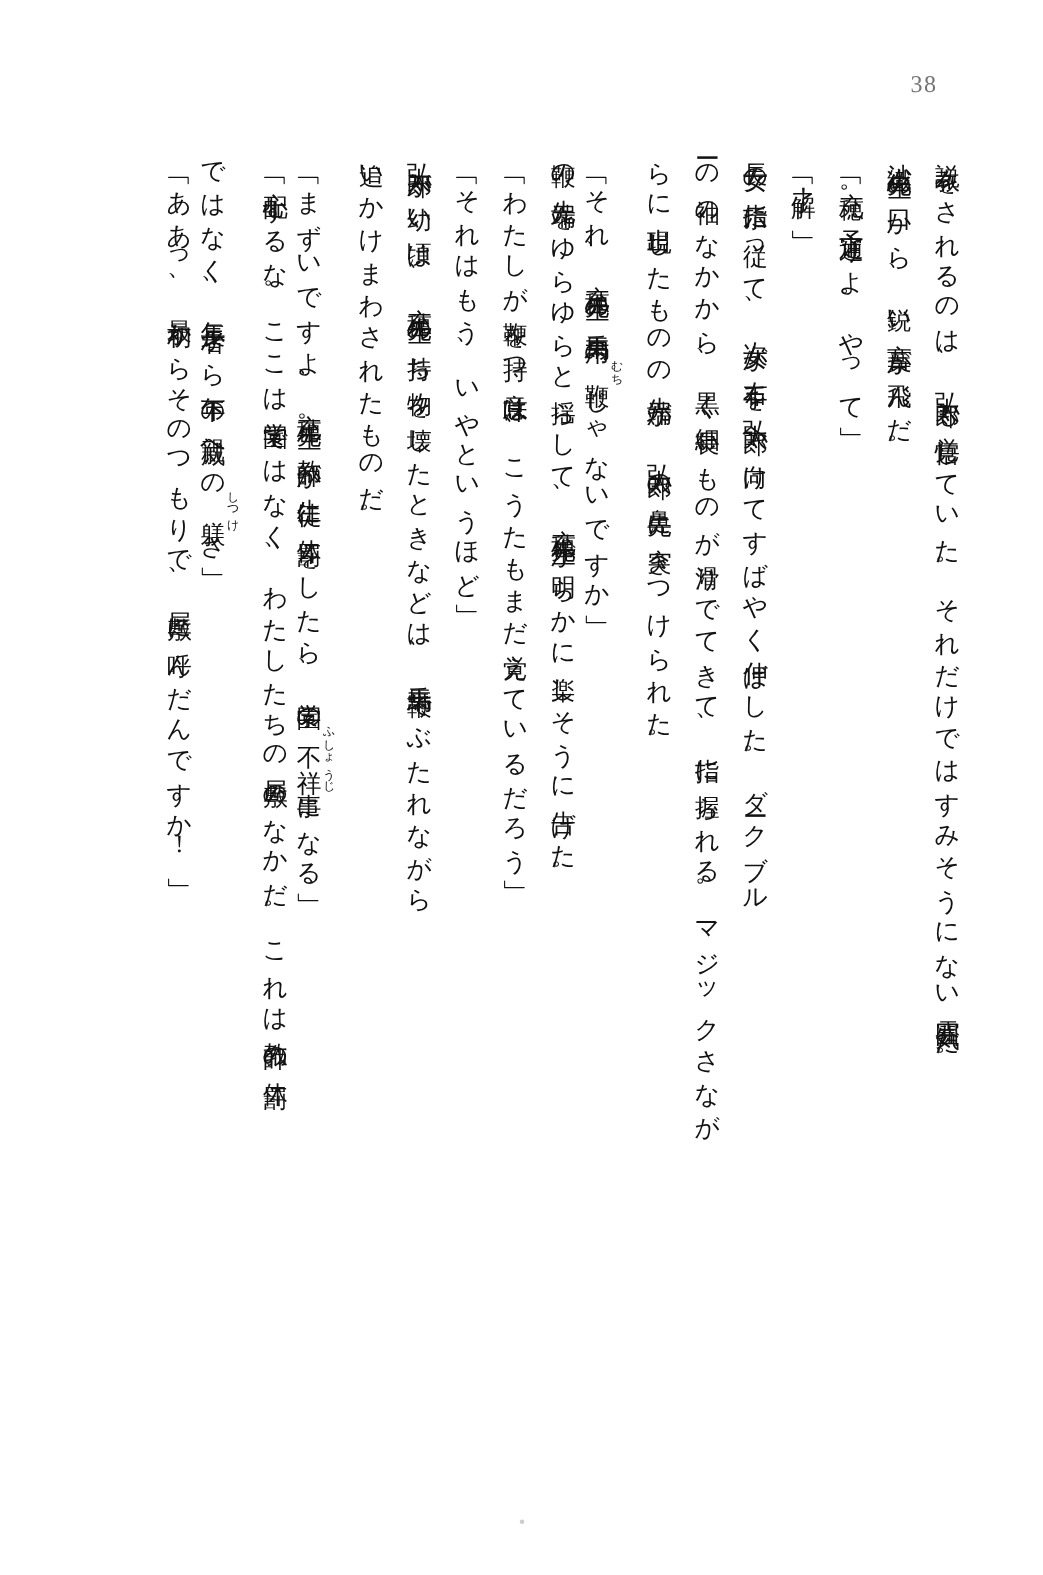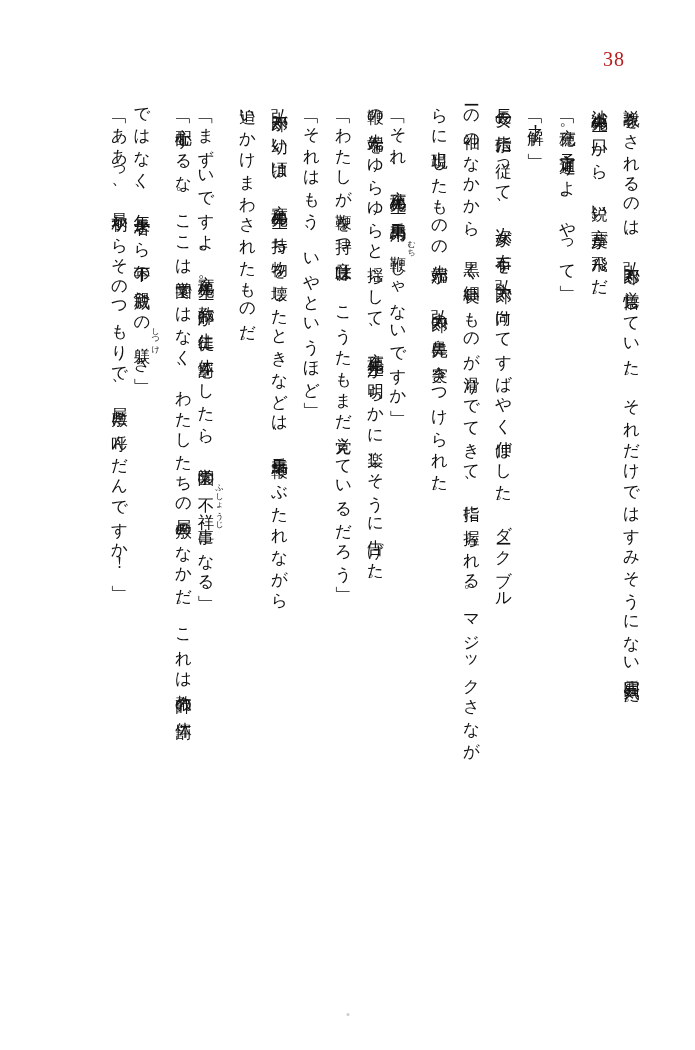--- a/index.html
+++ b/index.html
@@ -13,23 +13,23 @@
     height: 1050px;
     background: #ffffff;
     overflow: hidden;
     font-family: "Liberation Serif", "DejaVu Serif", serif;
     color: #111111;
   }
   .page-number {
     position: absolute;
     top: 48px;
     right: 70px;
-    font-size: 20px;
+    font-size: 16px;
     letter-spacing: 1px;
-    color: #b91c1c;
+    color: #737373;
   }
   .body-text {
     position: absolute;
     top: 96px;
     right: 56px;
     left: 56px;
     bottom: 60px;
     display: flex;
     flex-direction: row-reverse;
     align-items: flex-start;

